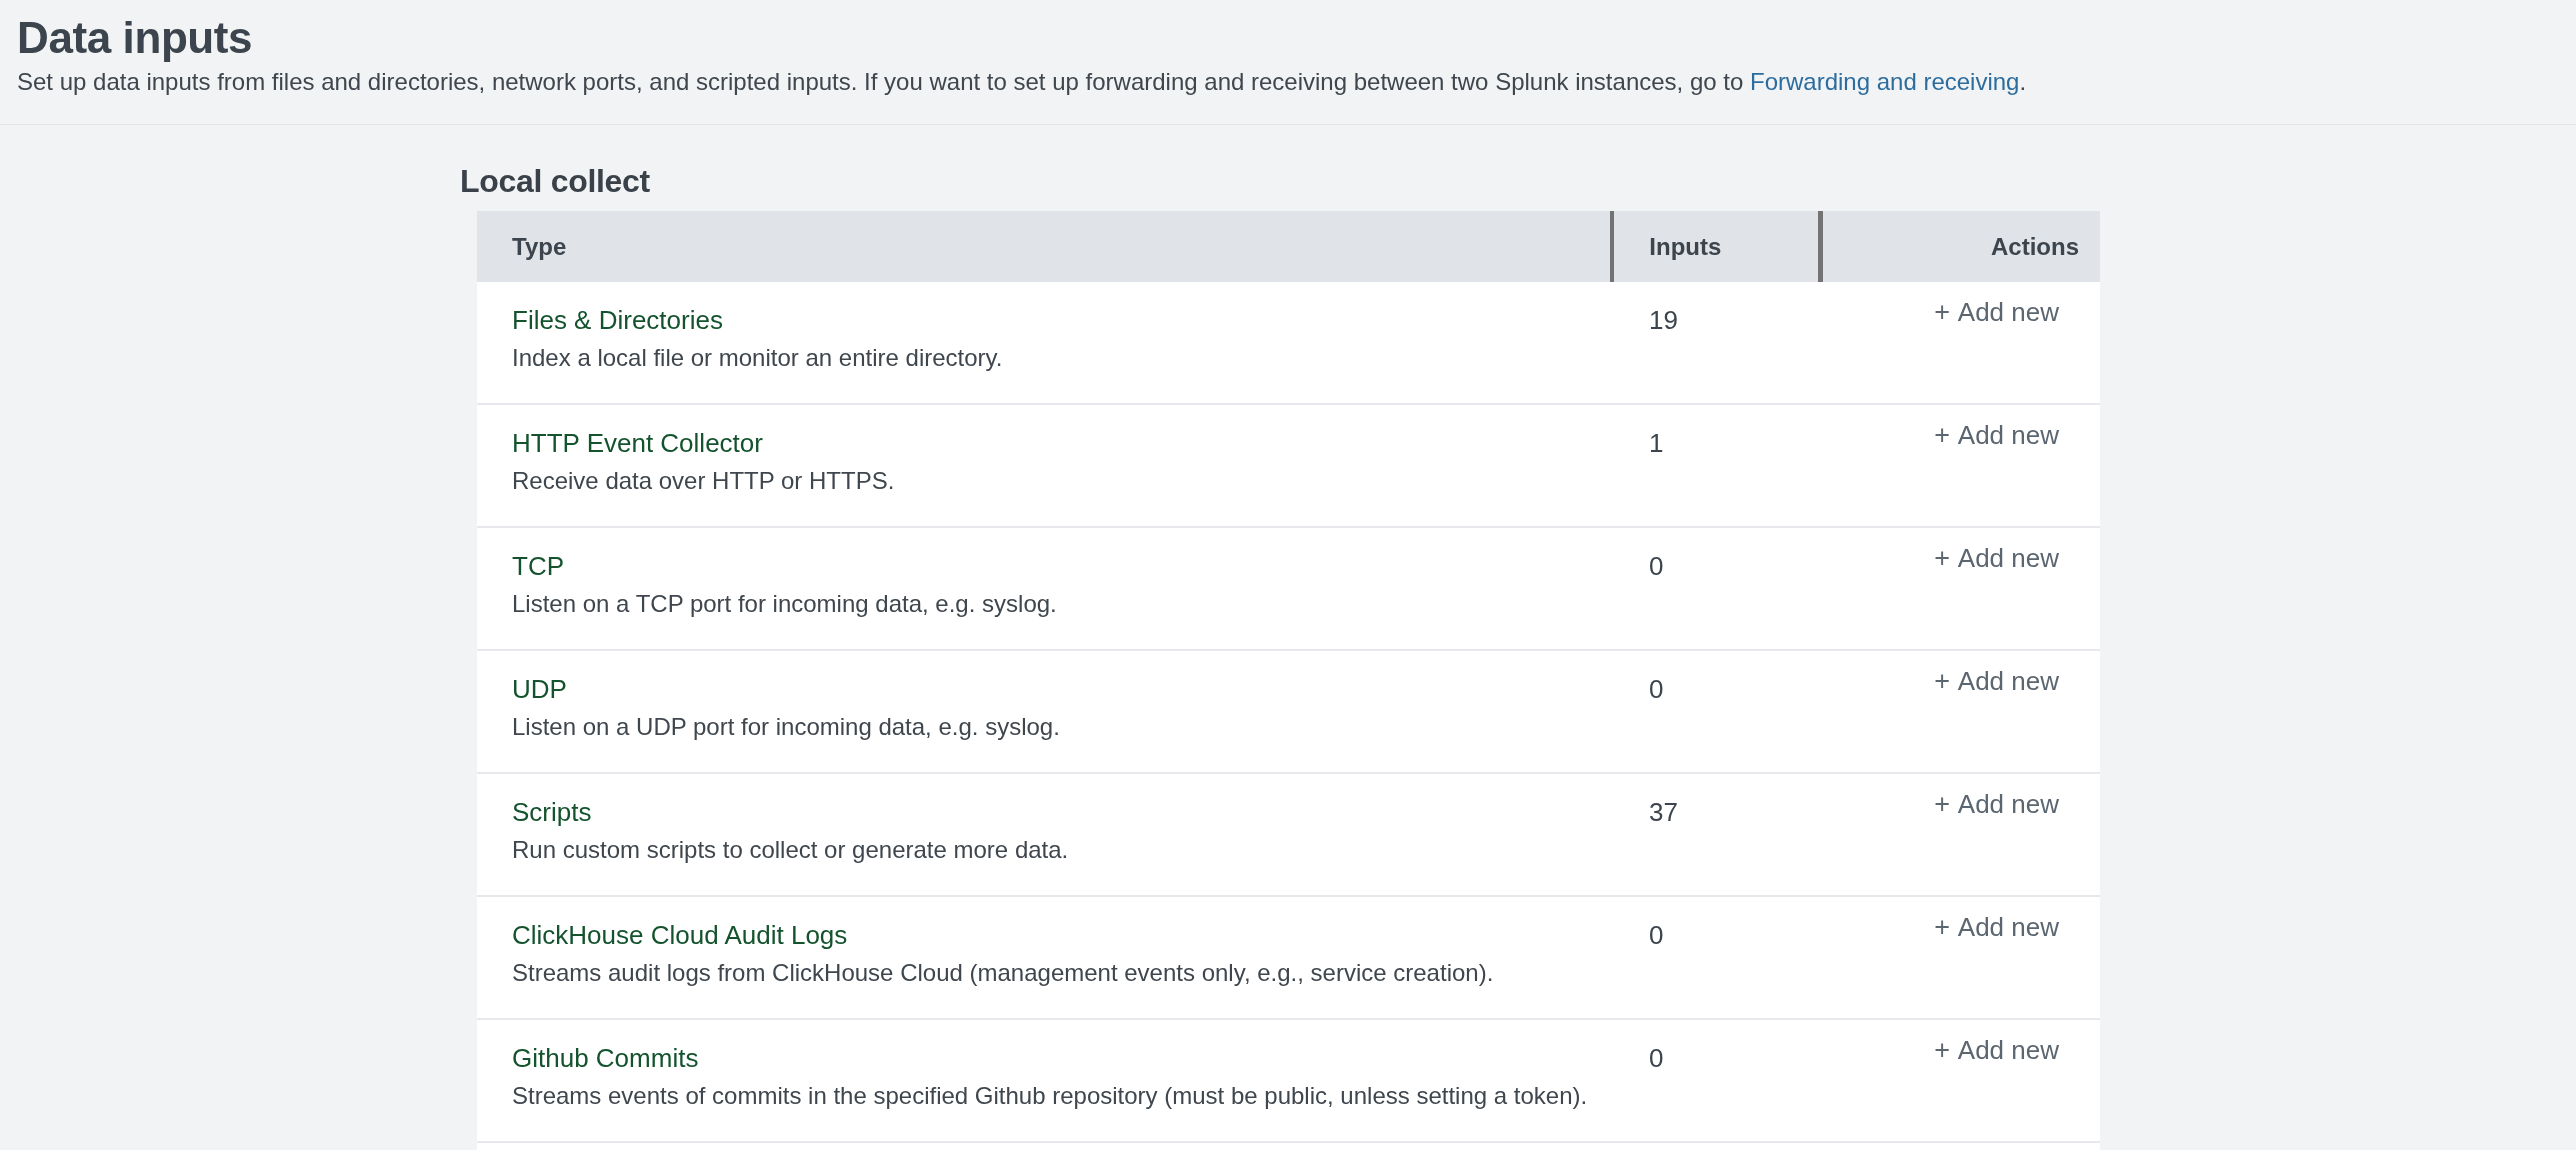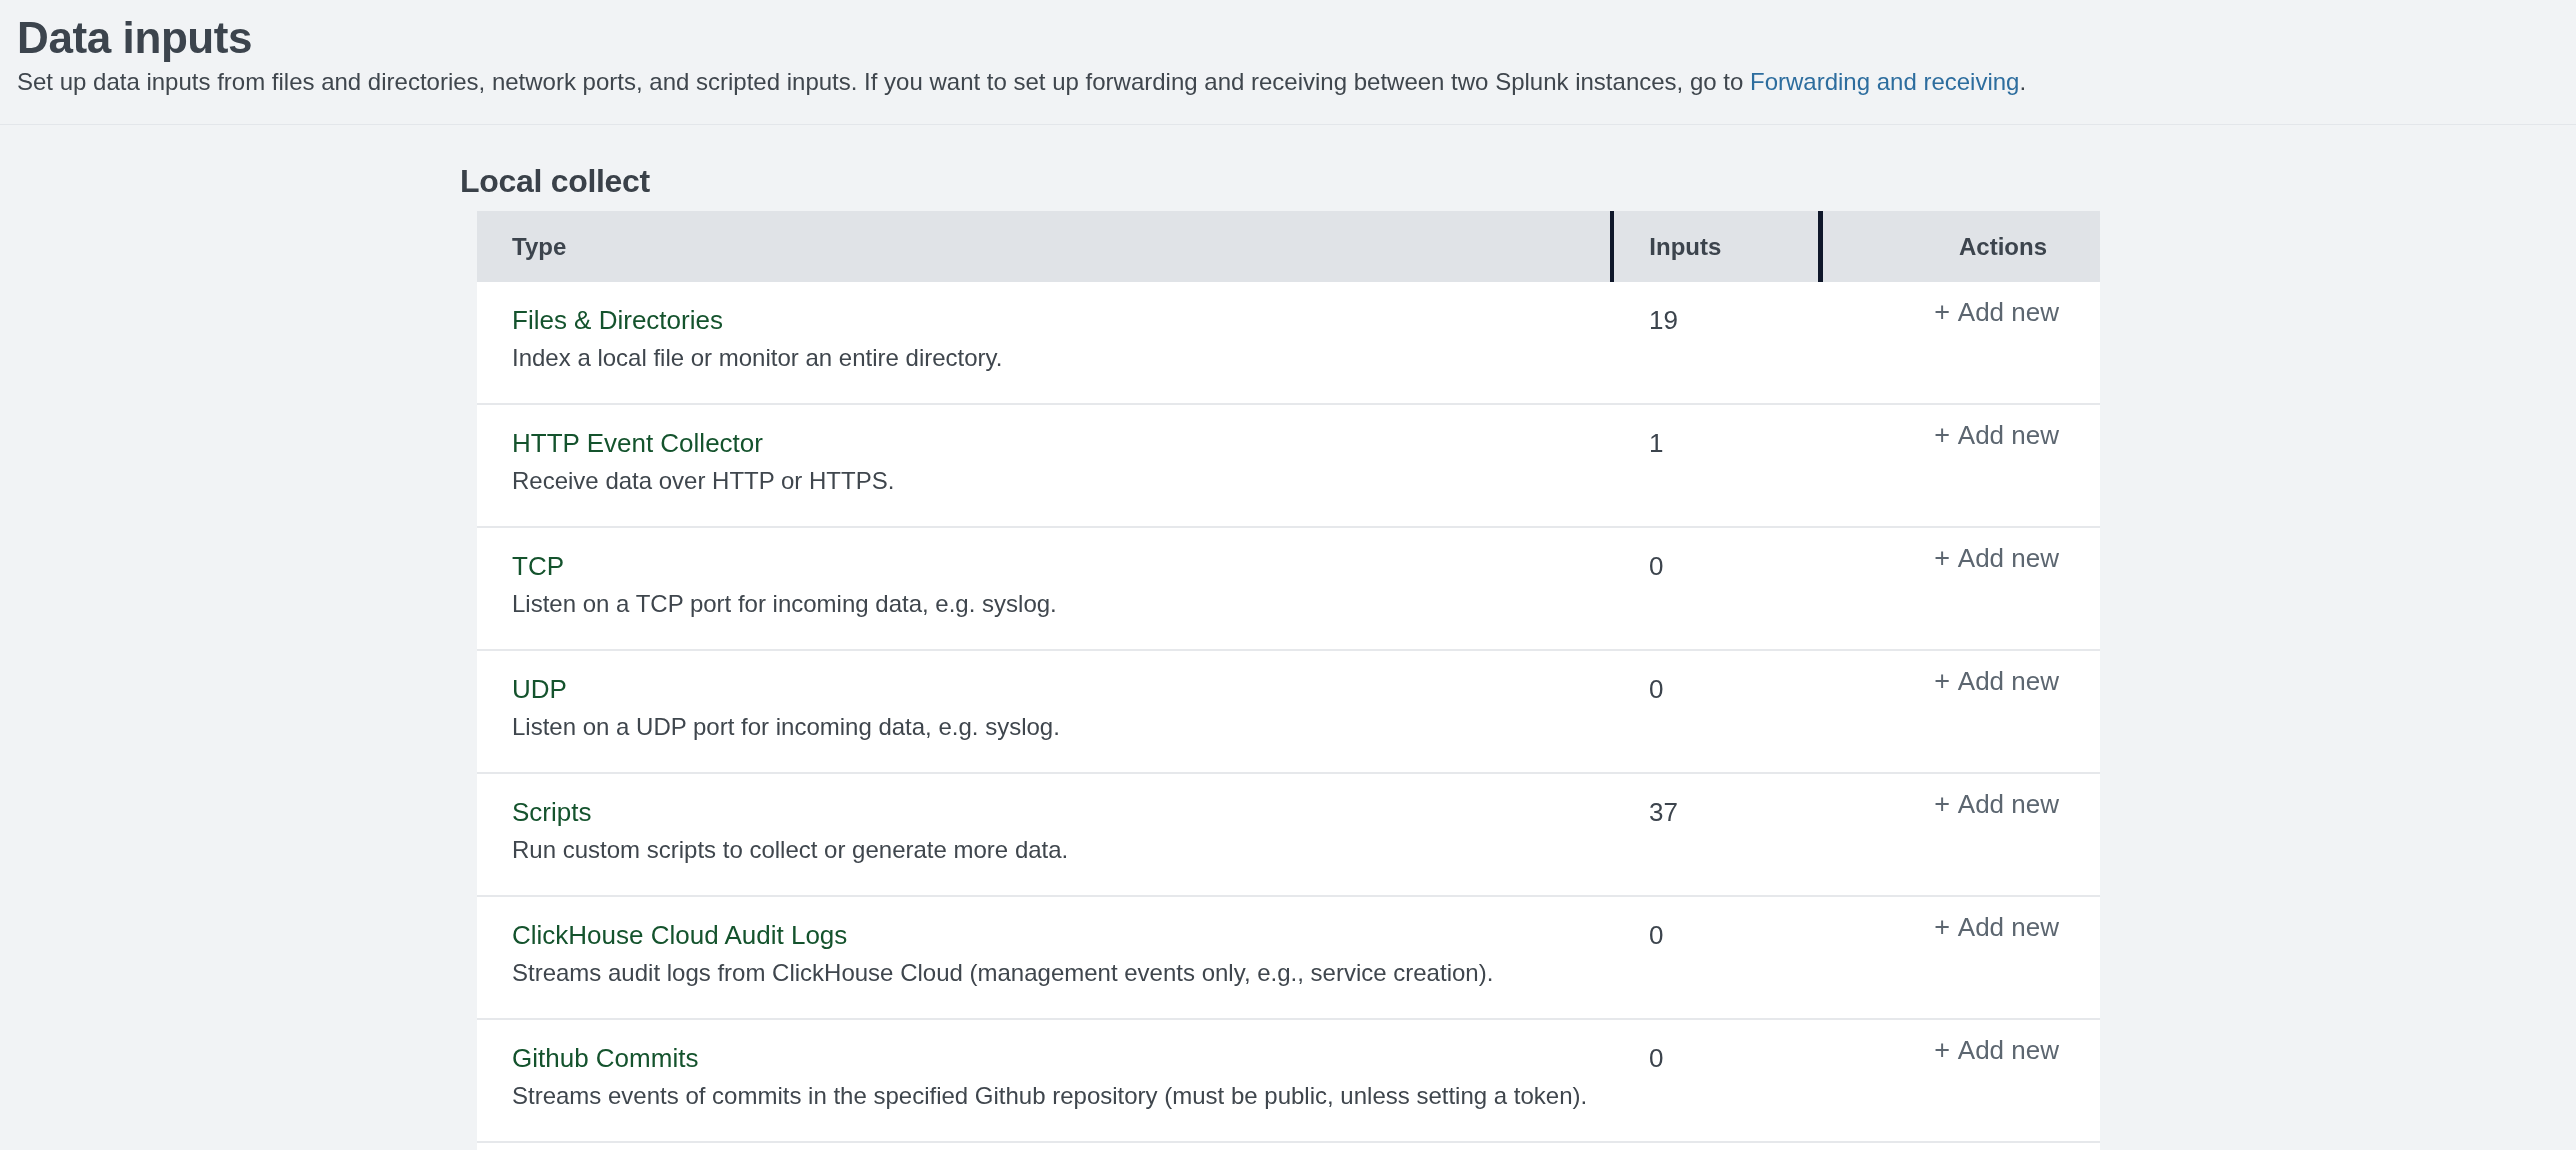--- a/index.html
+++ b/index.html
@@ -30,29 +30,29 @@
   }
   .section-title {
     margin:37px 0 11.2px 460px;
     font-size:32px; line-height:38px; font-weight:700;
     color:#3a4149; letter-spacing:-0.3px;
   }
   .inputs-table {
     margin-left:477px; width:1623px;
     background:#ffffff;
   }
-  .thead { display:flex; gap:4.3px; height:71px; background:#0f172a; }
+  .thead { display:flex; gap:4.3px; height:71px; background:#737373; }
   .th {
     background:#e0e3e7;
     display:flex; align-items:center;
     font-size:24px; font-weight:700; color:#3c444d;
   }
   .th-type    { width:1133px; padding-left:35px; }
   .th-inputs  { width:204px;  padding-left:35px; }
-  .th-actions { flex:1; justify-content:flex-end; padding-right:53px; }
+  .th-actions { flex:1; justify-content:flex-end; padding-right:21px; }
   .row {
     display:flex; height:123px;
     border-bottom:2.6px solid #e6e8eb;
     background:#ffffff;
   }
   .cell-type { width:1137px; padding:21.6px 0 0 35px; }
   .row-link {
     font-size:26px; line-height:33px;
     color:#14532d; text-decoration:none; cursor:pointer;
     display:inline-block;

